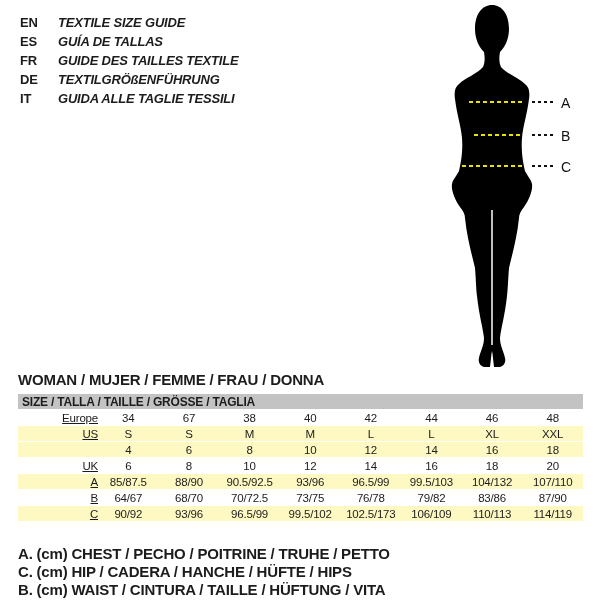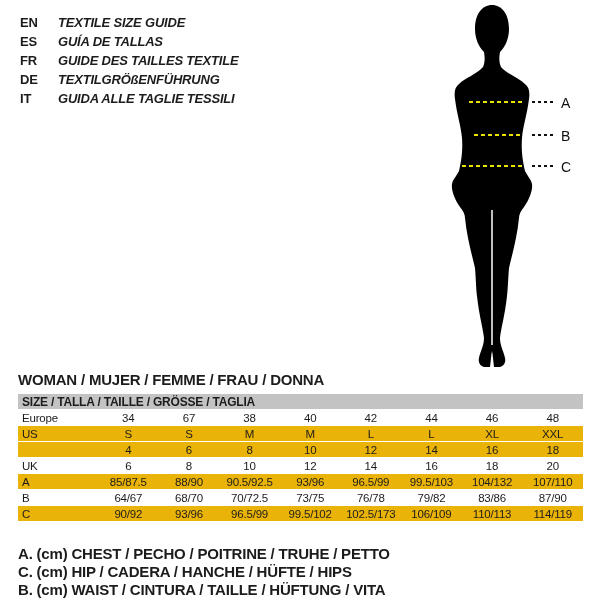--- a/index.html
+++ b/index.html
@@ -18,22 +18,22 @@
   .marker-label{position:absolute;left:153px;font-size:14px;font-weight:400;color:#111;}
 
   
   .gender-heading{position:absolute;left:18px;top:371px;font-size:15px;font-weight:700;letter-spacing:-0.2px;}
 
   
   .size-table{position:absolute;left:18px;top:394px;width:565px;border-collapse:collapse;table-layout:fixed;}
   .size-table td{height:15px;padding:0;font-size:11.5px;font-weight:400;text-align:center;
                  vertical-align:middle;border-bottom:1px solid #fff;letter-spacing:-0.2px;}
   .size-table .table-header-cell{background:#c3c3c3;text-align:left;padding-left:4px;font-size:12px;font-weight:bold;}
-  .size-table .rowlabel{text-align:left;padding-left:4px;}
-  .size-table tr.shaded td{background:#eab308;}
+  .size-table .rowlabel{text-align:right;padding-left:4px;text-decoration:underline;}
+  .size-table tr.shaded td{background:#fef9c3;}
 
   
   .legend{position:absolute;left:18px;top:545px;}
   .legend-line{height:18px;line-height:18px;font-size:15px;font-weight:700;letter-spacing:-0.2px;white-space:nowrap;}
 </style>
 </head>
 <body>
 
 <div class="canvas">
 

